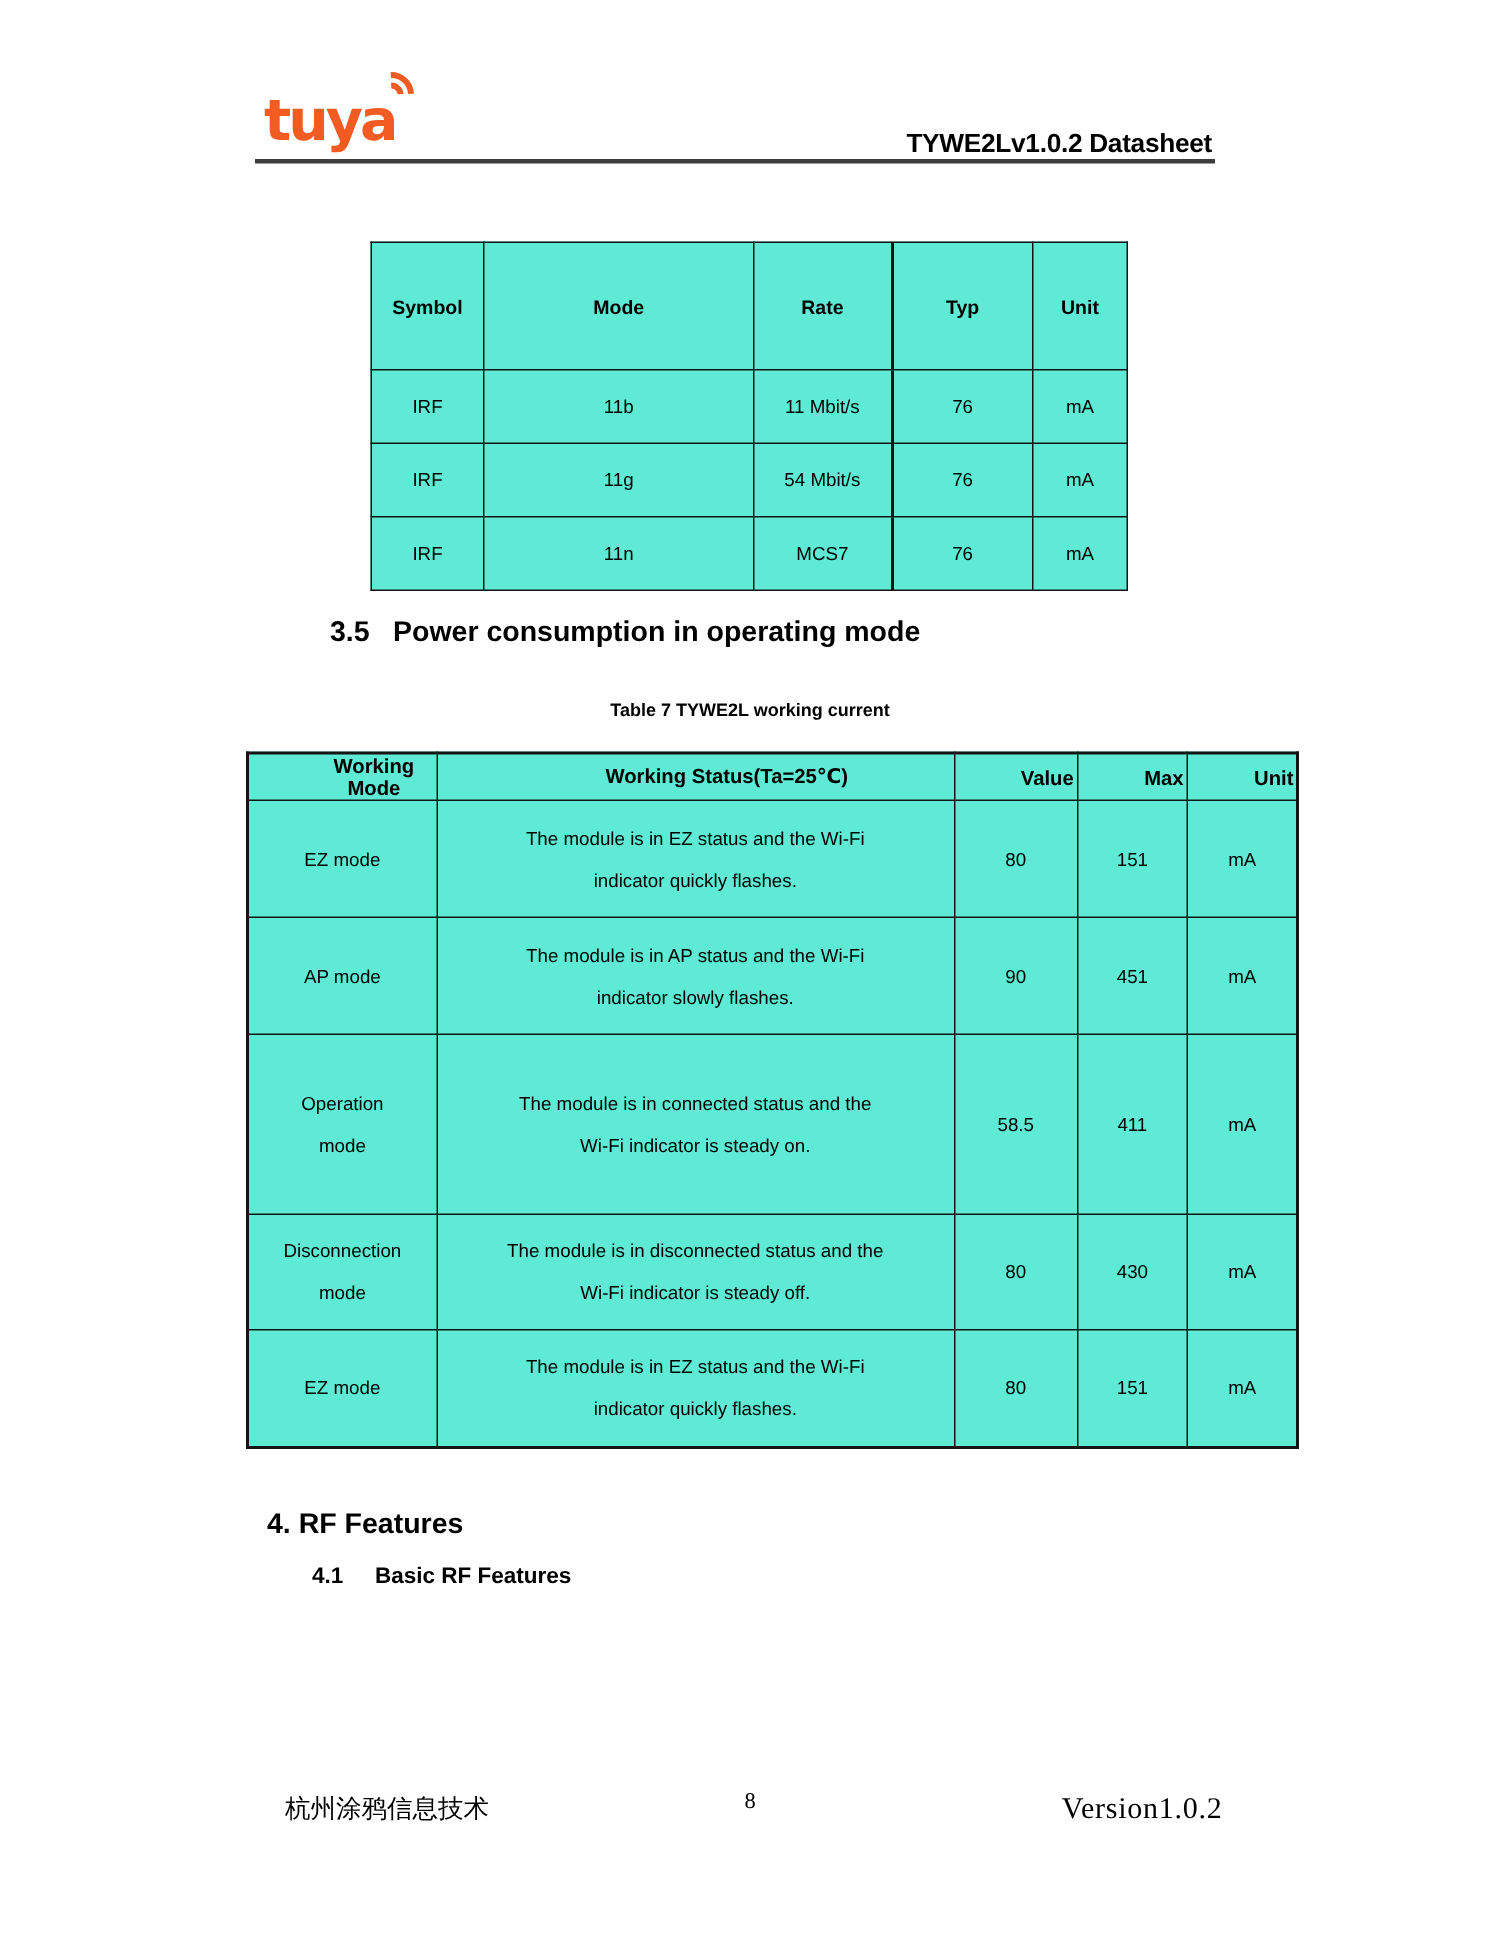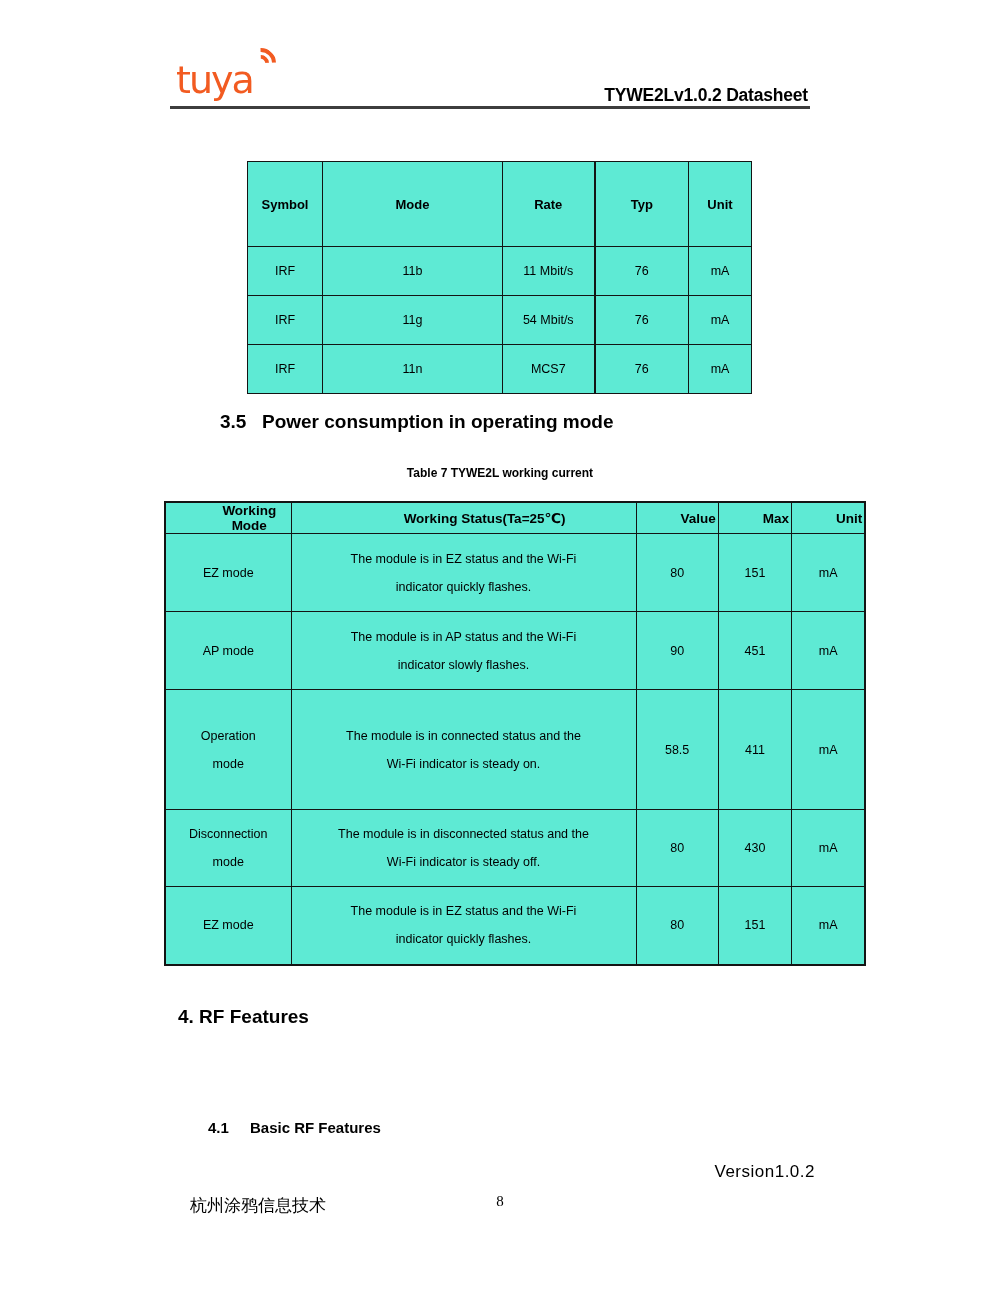--- a/index.html
+++ b/index.html
@@ -8,21 +8,21 @@
     width:1000px; height:1294px; position:relative;
     font-family:"Liberation Sans","DejaVu Sans",sans-serif;
     color:#000;
   }
   .page { position:absolute; inset:0; background:#fff; overflow:hidden; }
 
   
   .logo { position:absolute; left:176px; top:56px; width:110px; height:50px; }
   .logo-text {
     font-family:"DejaVu Sans",sans-serif;
-    font-weight:400; font-size:38px; line-height:48px;
+    font-weight:700; font-size:38px; line-height:48px;
     color:#F25B21; letter-spacing:-2px;
   }
   .wifi-icon { position:absolute; right:8px; top:-8px; width:32px; height:32px; }
   .wifi-arc { position:absolute; border:4px solid transparent; border-top-color:#F25B21; border-radius:50%; transform:rotate(43deg); }
   .wifi-arc.outer { width:30px; height:30px; left:0; top:0; }
   .wifi-arc.inner { width:16px; height:16px; left:7px; top:7px; }
 
   .doc-title {
     position:absolute; top:85px; right:192px;
     font-size:17.5px; font-weight:700; letter-spacing:-0.2px;
@@ -30,21 +30,21 @@
   .header-rule { position:absolute; left:170px; top:106px; width:640px; height:3px; background:#3d3d3d; }
 
   
   .caption { position:absolute; left:0; width:1000px; text-align:center; font-size:12px; font-weight:700; }
   .caption-t6 { top:127px; }
   .caption-t7 { top:466px; }
 
   .sec35 { position:absolute; left:220px; top:411px; display:flex; font-size:19px; font-weight:700; }
   .sec35 .sec-num { width:42px; }
   .sec4  { position:absolute; left:178px; top:1006px; font-size:19px; font-weight:700; }
-  .sec41 { position:absolute; left:208px; top:1119px; display:flex; font-size:15px; font-weight:700; }
+  .sec41 { position:absolute; left:208px; top:1042px; display:flex; font-size:15px; font-weight:700; }
   .sec41 .sec-num { width:42px; }
 
   
   table { border-collapse:collapse; table-layout:fixed; background:#5eead4; }
   th, td { border:1px solid #141414; text-align:center; vertical-align:middle; padding:0 2px; }
   th { font-size:13px; font-weight:700; }
   td { font-size:12.5px; font-weight:400; }
   .preline { white-space:pre-line; }
 
   #table6 { position:absolute; left:247px; top:161px; }
@@ -63,22 +63,22 @@
   
   .footer-company {
     position:absolute; left:190px; top:1194px;
     font-family:"Liberation Serif","DejaVu Serif",serif; font-size:17px;
   }
   .footer-page {
     position:absolute; left:0; width:1000px; top:1193px; text-align:center;
     font-family:"Liberation Serif","DejaVu Serif",serif; font-size:15px;
   }
   .footer-version {
-    position:absolute; right:185px; top:1162px;
-    font-family:Liberation Sans, sans-serif; font-size:17px; letter-spacing:0.5px;
+    position:absolute; right:185px; top:1195px;
+    font-family:Liberation Serif, serif; font-size:20px; letter-spacing:0.5px;
   }
 </style>
 </head>
 <body>
 
 <div class="page">
 
   <div class="logo">
     <span class="logo-text">tuya</span>
     <span class="wifi-icon">

